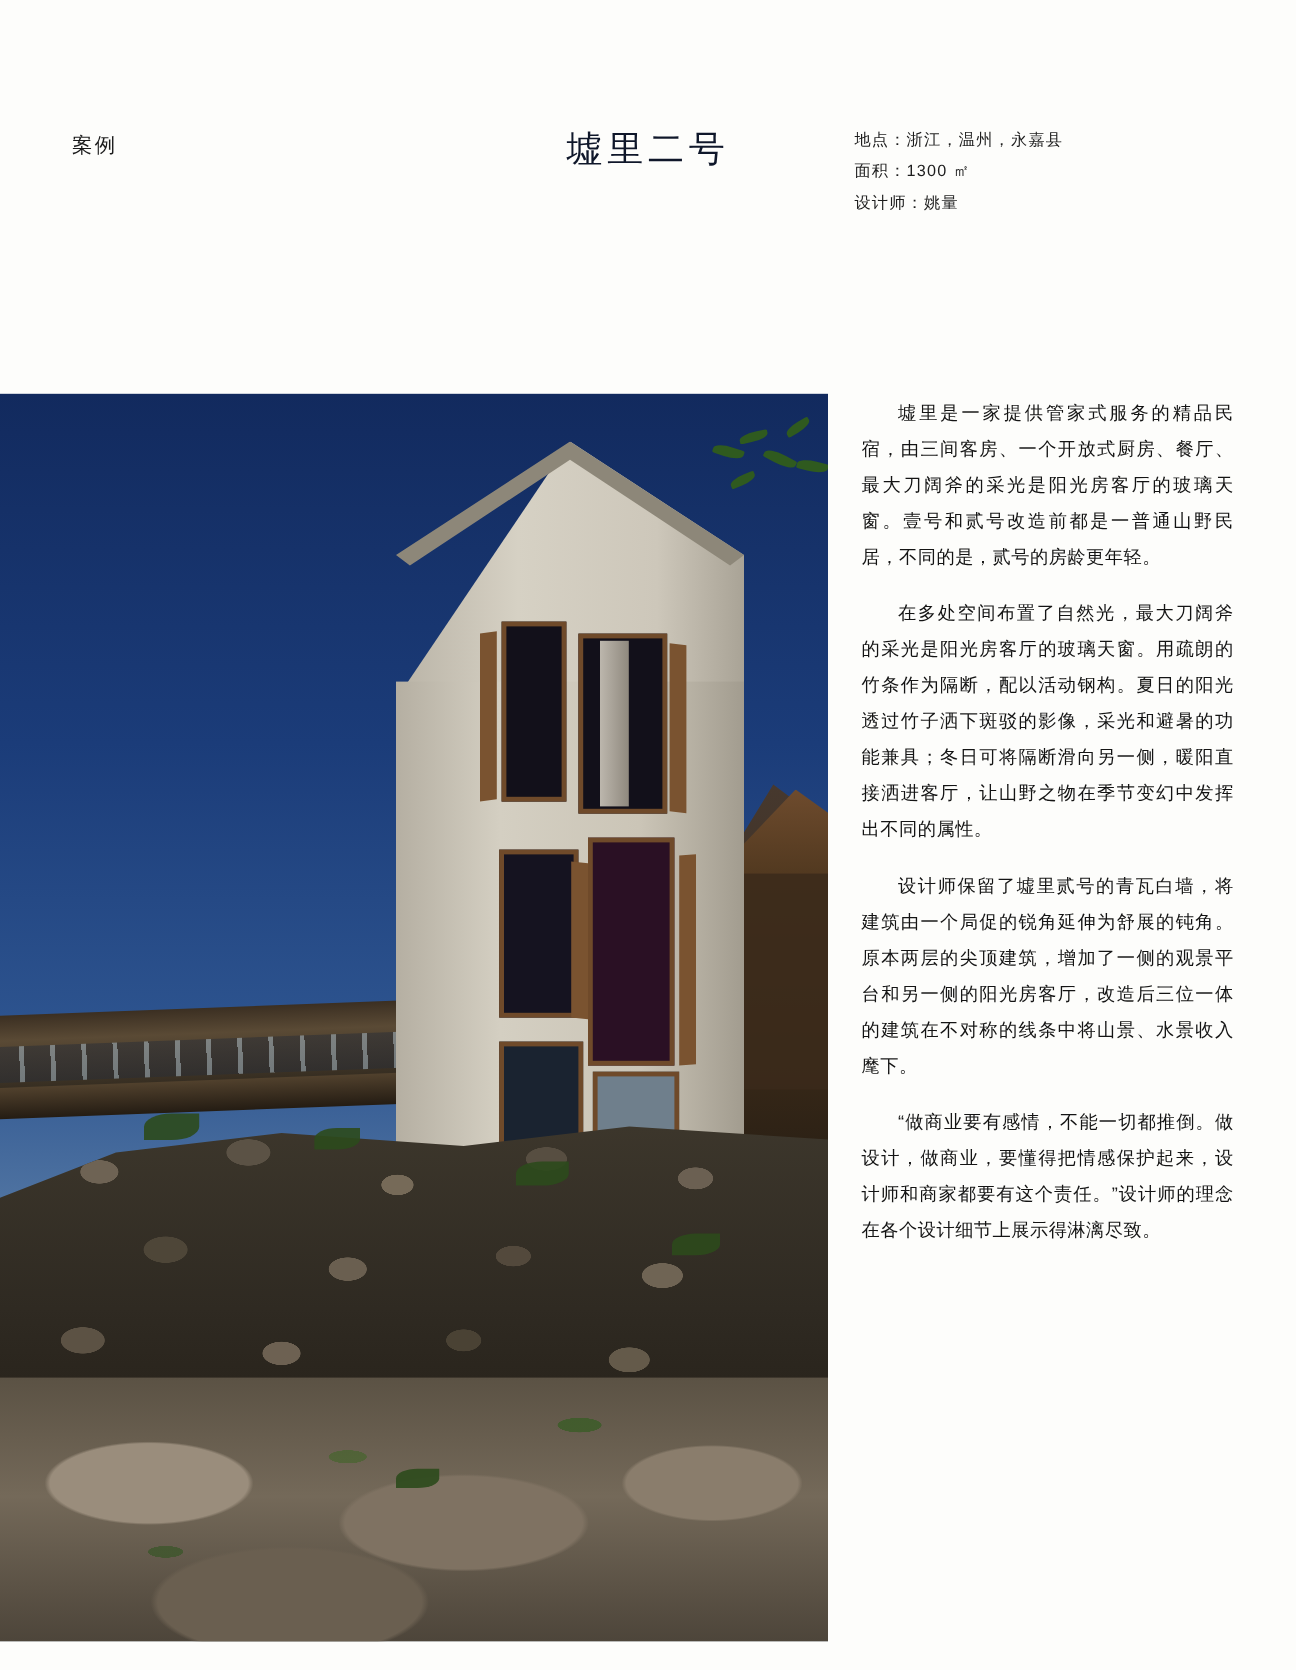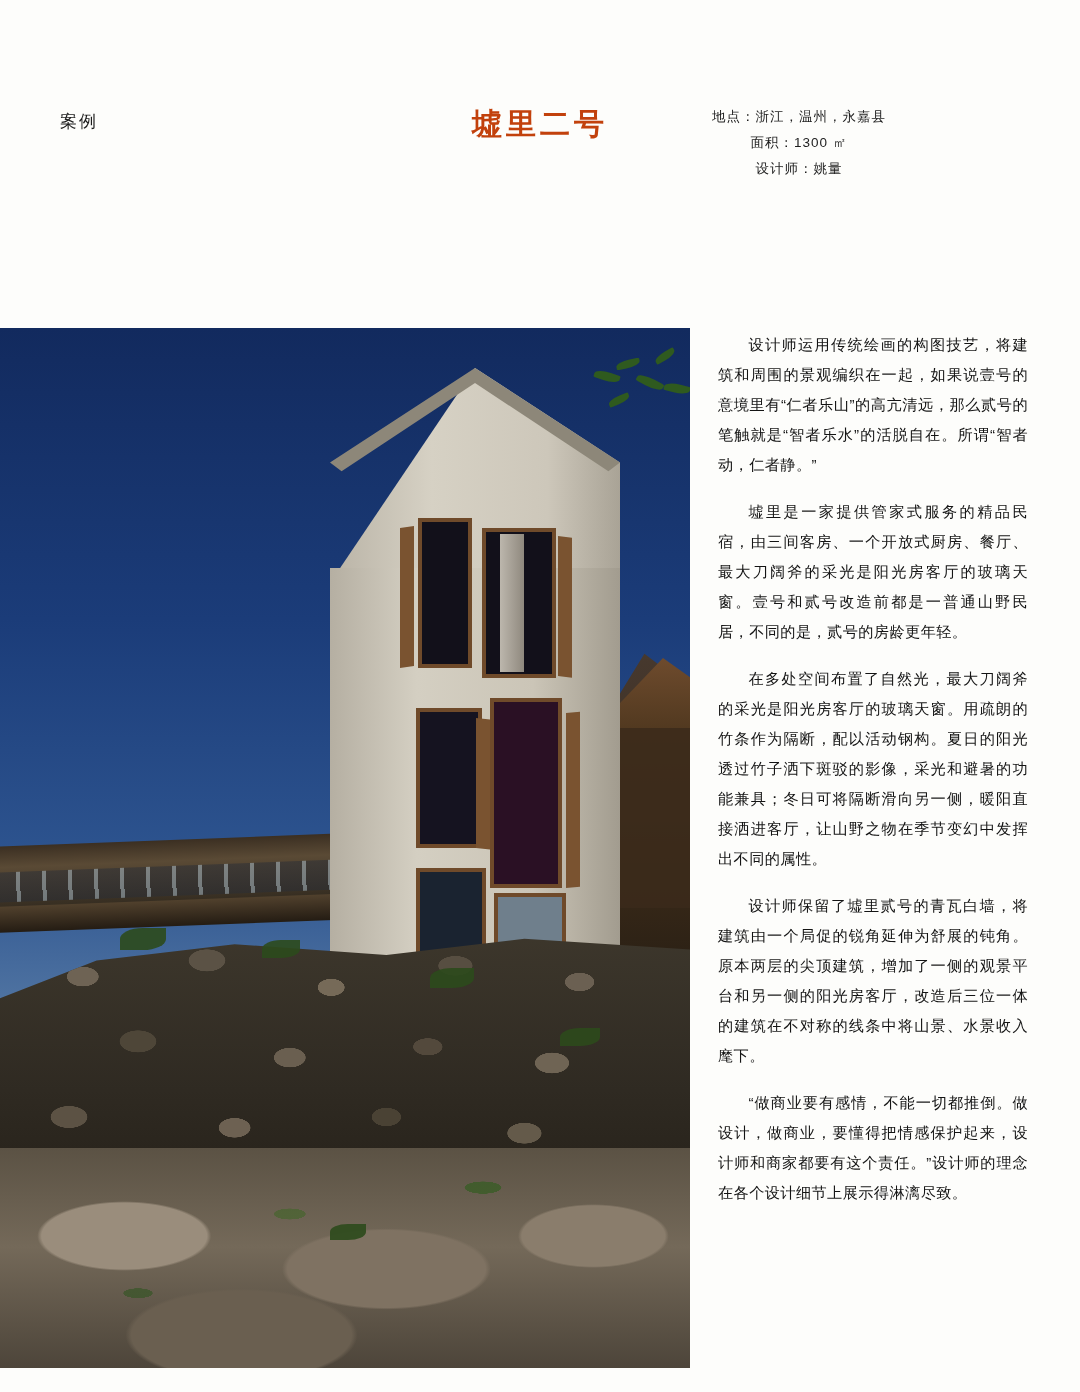--- a/index.html
+++ b/index.html
@@ -32,34 +32,33 @@
     color: #1b1b1b;
   }
 
   .title {
     position: absolute;
     left: 0;
     right: 0;
     top: 104px;
     text-align: center;
     font-size: 30px;
-    font-weight: 700;
+    font-weight: 400;
     letter-spacing: 4px;
-    color: #c2410c;
+    color: #0f172a;
   }
 
   .meta {
     position: absolute;
     left: 712px;
     top: 104px;
     font-size: 13.5px;
     line-height: 26px;
     color: #1d1d1d;
     letter-spacing: 1px;
-    text-align: center;
   }
   .meta .row { white-space: nowrap; }
   .meta .row .k { }
   .meta .row .v { }
 
   
   .photo {
     position: absolute;
     left: 0;
     top: 328px;
@@ -349,20 +348,19 @@
     <div class="rocks"></div>
 
     <div class="veg" style="left:120px; top:600px; width:46px; height:22px;"></div>
     <div class="veg" style="left:262px; top:612px; width:38px; height:18px;"></div>
     <div class="veg" style="left:430px; top:640px; width:44px; height:20px;"></div>
     <div class="veg" style="left:560px; top:700px; width:40px; height:18px;"></div>
     <div class="veg" style="left:330px; top:896px; width:36px; height:16px;"></div>
   </div>
 
   <div class="article">
-    <p>设计师运用传统绘画的构图技艺，将建筑和周围的景观编织在一起，如果说壹号的意境里有“仁者乐山”的高亢清远，那么贰号的笔触就是“智者乐水”的活脱自在。所谓“智者动，仁者静。”</p>
     <p>墟里是一家提供管家式服务的精品民宿，由三间客房、一个开放式厨房、餐厅、最大刀阔斧的采光是阳光房客厅的玻璃天窗。壹号和贰号改造前都是一普通山野民居，不同的是，贰号的房龄更年轻。</p>
     <p>在多处空间布置了自然光，最大刀阔斧的采光是阳光房客厅的玻璃天窗。用疏朗的竹条作为隔断，配以活动钢构。夏日的阳光透过竹子洒下斑驳的影像，采光和避暑的功能兼具；冬日可将隔断滑向另一侧，暖阳直接洒进客厅，让山野之物在季节变幻中发挥出不同的属性。</p>
     <p>设计师保留了墟里贰号的青瓦白墙，将建筑由一个局促的锐角延伸为舒展的钝角。原本两层的尖顶建筑，增加了一侧的观景平台和另一侧的阳光房客厅，改造后三位一体的建筑在不对称的线条中将山景、水景收入麾下。</p>
     <p>“做商业要有感情，不能一切都推倒。做设计，做商业，要懂得把情感保护起来，设计师和商家都要有这个责任。”设计师的理念在各个设计细节上展示得淋漓尽致。</p>
   </div>
 
 </div>
 
 </body></html>

